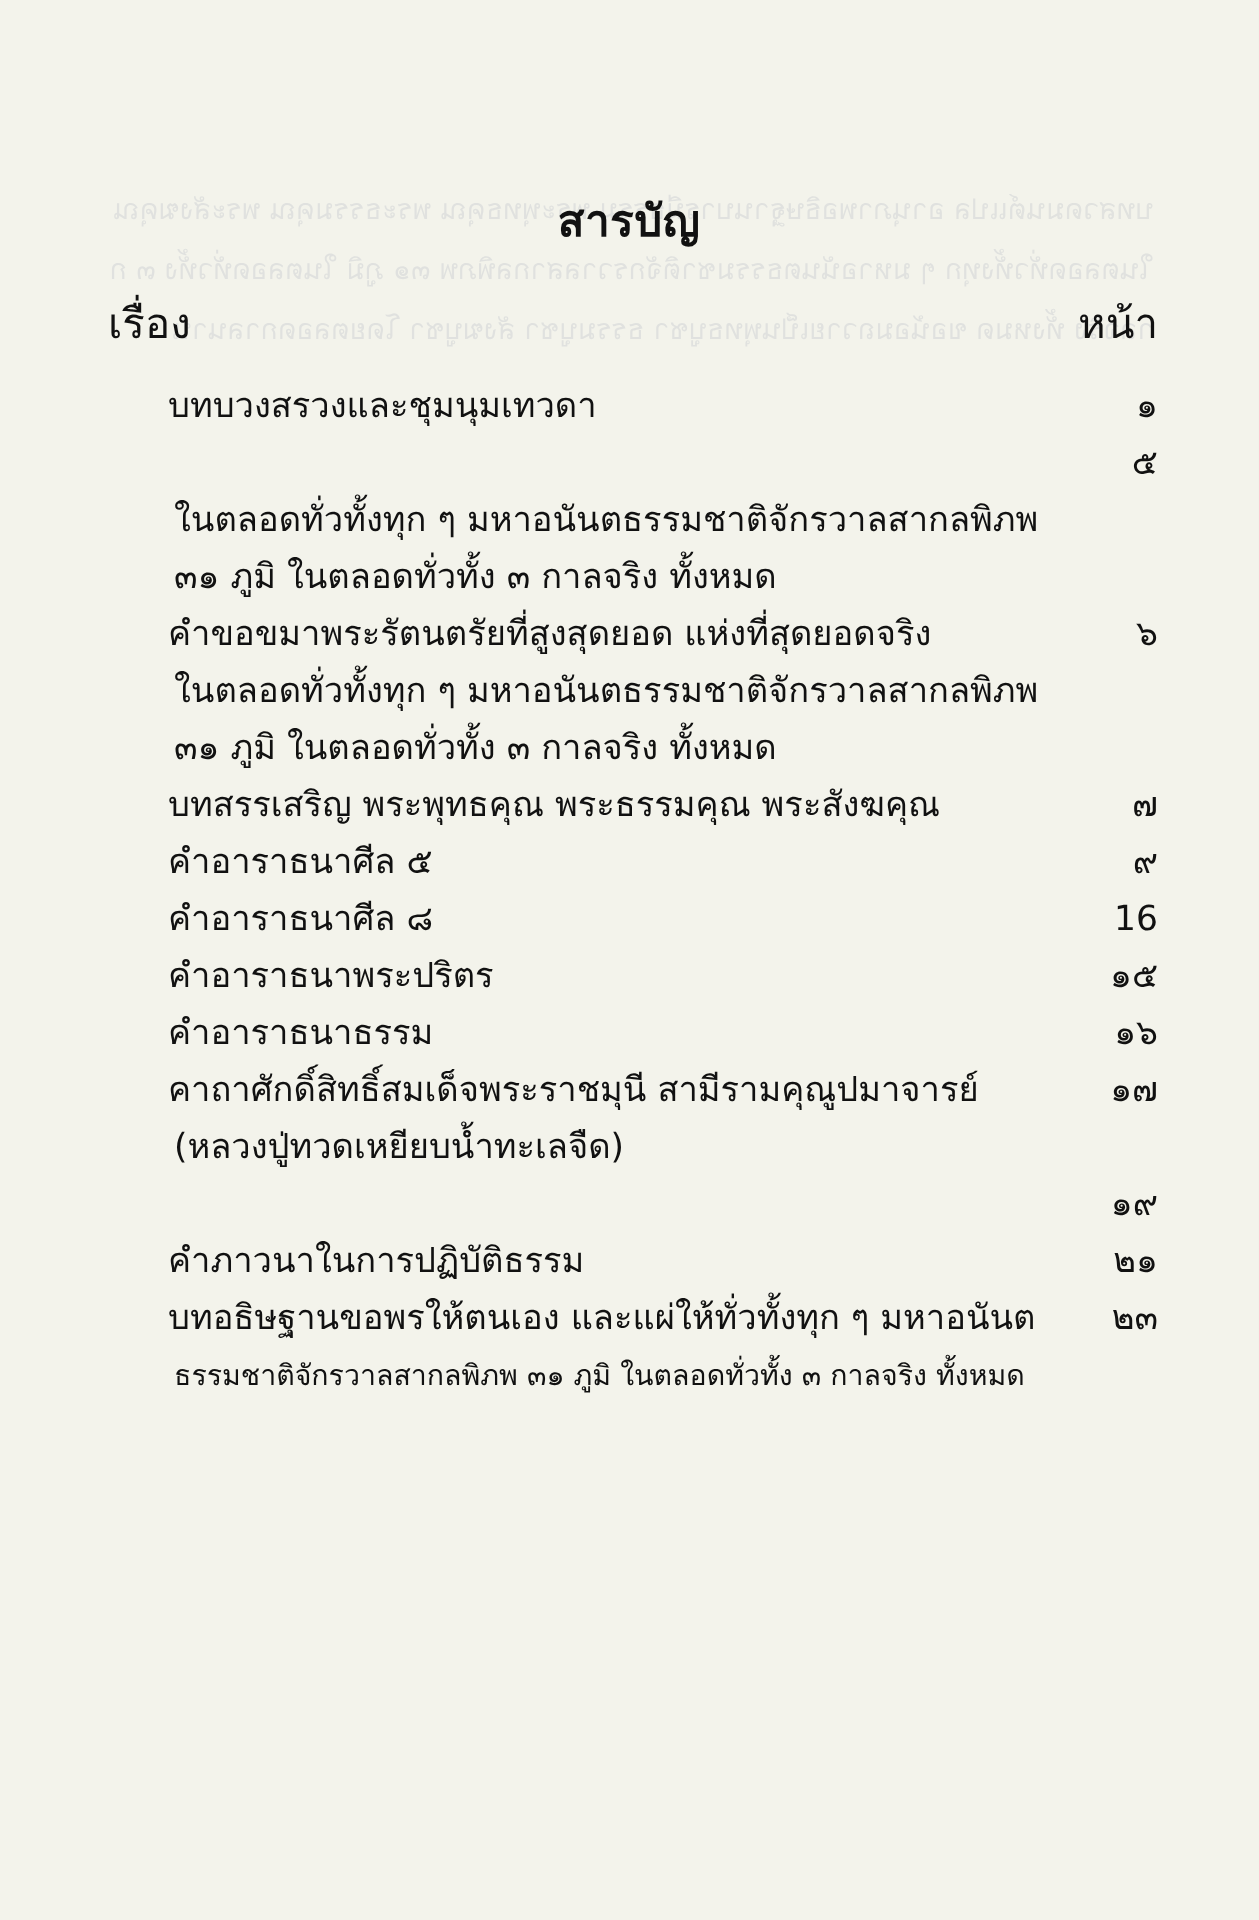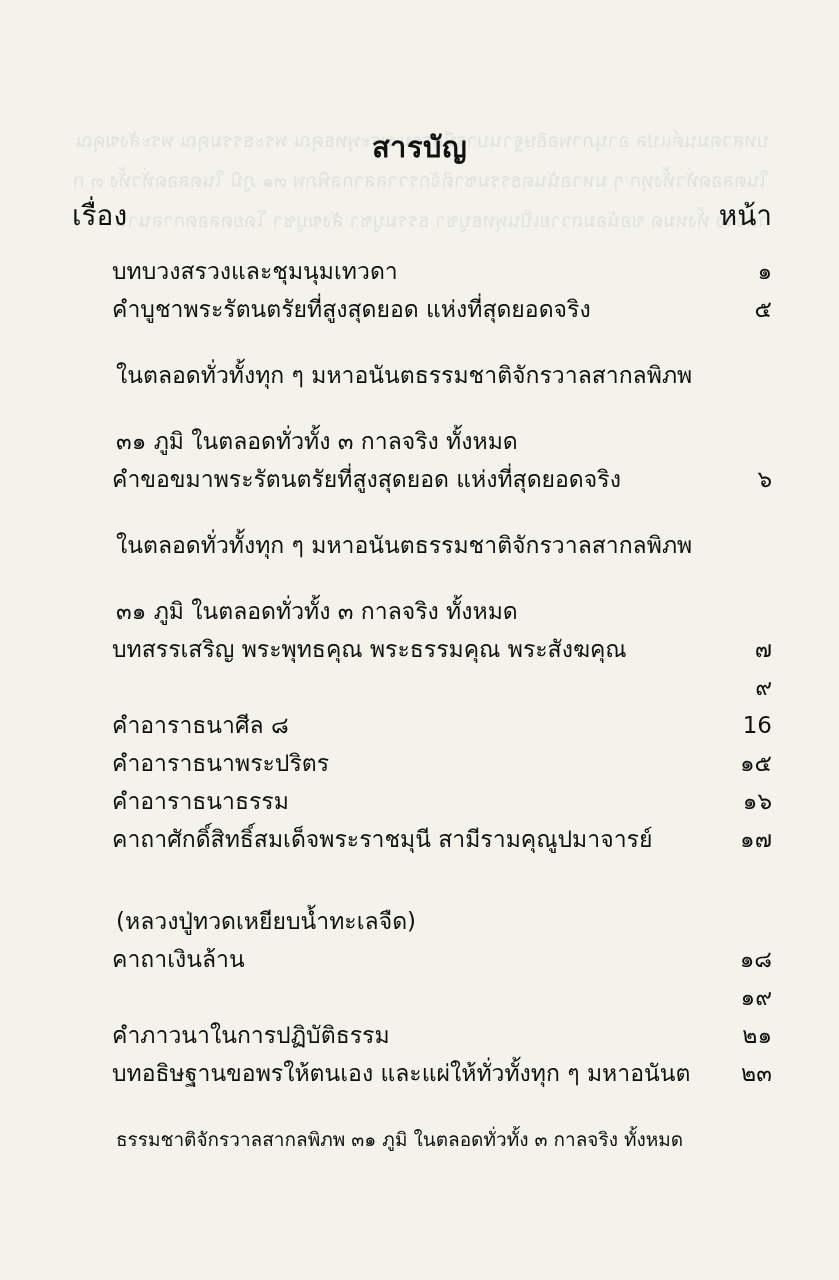--- a/index.html
+++ b/index.html
@@ -87,30 +87,28 @@
   .entry .page-num {
     position: absolute;
     right: 0;
     top: 0;
     font-size: 23px;
   }
   .cont {
     font-size: 23px;
     line-height: 38px;
     padding-left: 44px;
-    margin-top: 28px;
   }
   .cont.small {
     font-size: 19px;
   }
   .indent-paren {
     padding-left: 44px;
     font-size: 23px;
     line-height: 38px;
-    margin-top: 44px;
   }
 </style>
 </head>
 <body>
 
 <div class="page">
 
   <div class="bleed">บทสวดมนต์แปล อานุภาพอธิษฐานบารมีธรรม พระพุทธคุณ พระธรรมคุณ พระสังฆคุณ ในตลอดทั่วทั้งทุก ๆ มหาอนันตธรรมชาติจักรวาลสากลพิภพ ๓๑ ภูมิ ในตลอดทั่วทั้ง ๓ กาลจริง ทั้งหมด ขอน้อมถวายเป็นพุทธบูชา ธรรมบูชา สังฆบูชา โดยตลอดกาลนาน</div>
 
   <div class="content">
@@ -123,39 +121,39 @@
     </div>
 
     <div class="toc">
 
       <div class="entry">
         <span class="title">บทบวงสรวงและชุมนุมเทวดา</span>
         <span class="page-num">๑</span>
       </div>
 
       <div class="entry">
-        <span class="title">คำบูชาพระรัตนตรัยที่สูงสุดยอด  แห่งที่สุดยอดจริง</span>
         <span class="page-num">๕</span>
       </div>
       <div class="cont">ในตลอดทั่วทั้งทุก ๆ มหาอนันตธรรมชาติจักรวาลสากลพิภพ</div>
       <div class="cont">๓๑ ภูมิ ในตลอดทั่วทั้ง ๓ กาลจริง ทั้งหมด</div>
 
       <div class="entry">
         <span class="title">คำขอขมาพระรัตนตรัยที่สูงสุดยอด  แห่งที่สุดยอดจริง</span>
         <span class="page-num">๖</span>
       </div>
       <div class="cont">ในตลอดทั่วทั้งทุก ๆ มหาอนันตธรรมชาติจักรวาลสากลพิภพ</div>
       <div class="cont">๓๑ ภูมิ ในตลอดทั่วทั้ง ๓ กาลจริง ทั้งหมด</div>
 
       <div class="entry">
         <span class="title">บทสรรเสริญ  พระพุทธคุณ  พระธรรมคุณ  พระสังฆคุณ</span>
         <span class="page-num">๗</span>
       </div>
 
       <div class="entry">
+        <span class="title">คำอาราธนาศีล ๕</span>
         <span class="page-num">๙</span>
       </div>
 
       <div class="entry">
         <span class="title">คำอาราธนาศีล ๘</span>
         <span class="page-num">16</span>
       </div>
 
       <div class="entry">
         <span class="title">คำอาราธนาพระปริตร</span>
@@ -166,24 +164,20 @@
         <span class="title">คำอาราธนาธรรม</span>
         <span class="page-num">๑๖</span>
       </div>
 
       <div class="entry">
         <span class="title">คาถาศักดิ์สิทธิ์สมเด็จพระราชมุนี  สามีรามคุณูปมาจารย์</span>
         <span class="page-num">๑๗</span>
       </div>
       <div class="indent-paren">(หลวงปู่ทวดเหยียบน้ำทะเลจืด)</div>
 
-      <div class="entry">
-        <span class="title">คาถาเงินล้าน</span>
-        <span class="page-num">๑๘</span>
-      </div>
 
       <div class="entry">
         <span class="page-num">๑๙</span>
       </div>
 
       <div class="entry">
         <span class="title">คำภาวนาในการปฏิบัติธรรม</span>
         <span class="page-num">๒๑</span>
       </div>
 

